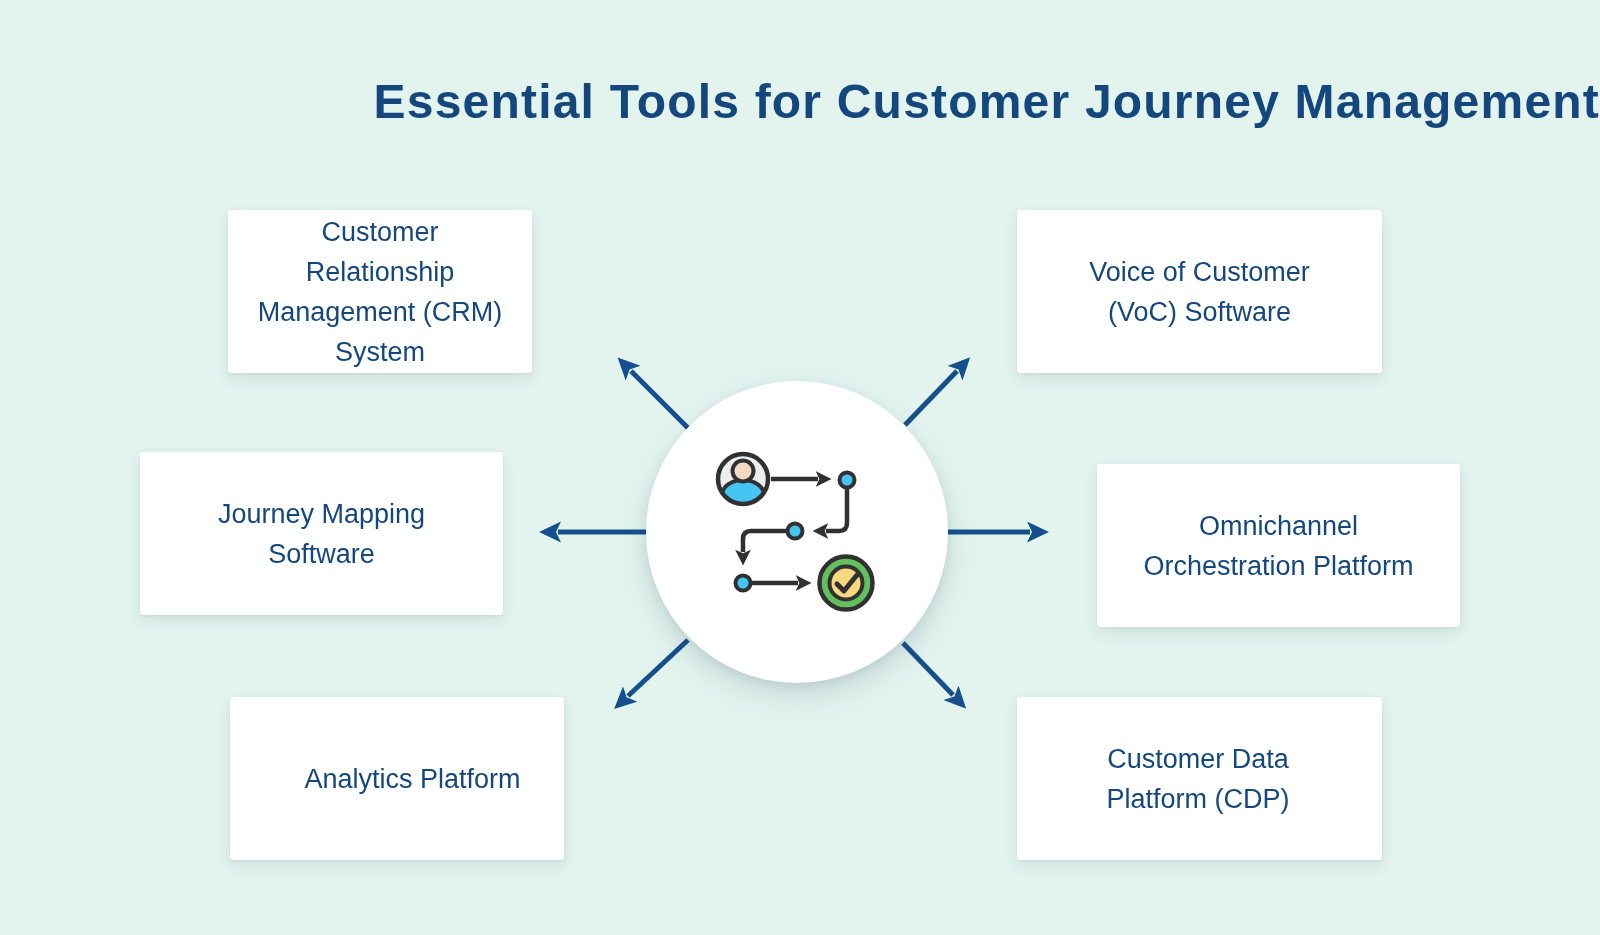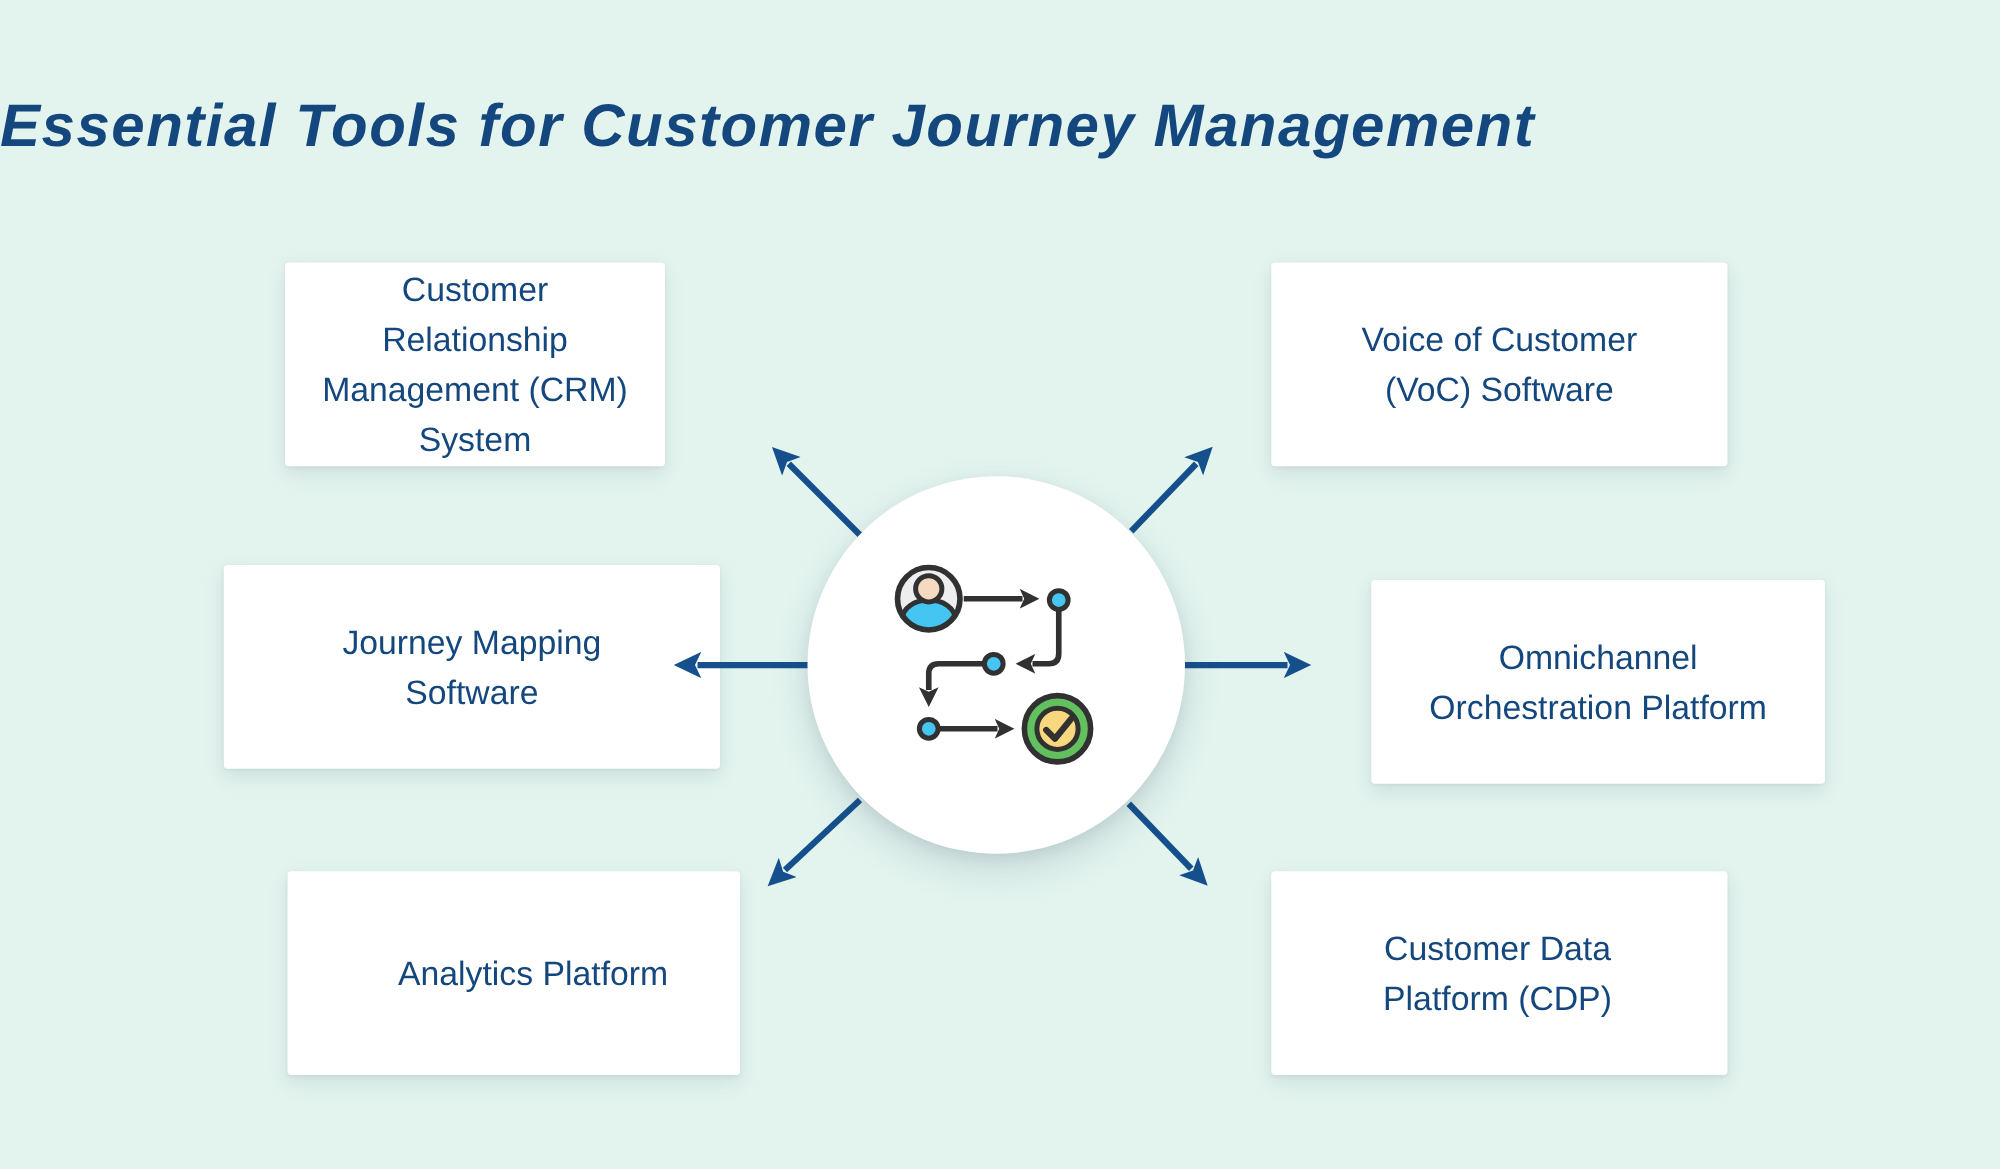--- a/index.html
+++ b/index.html
@@ -9,36 +9,36 @@
   }
   *{box-sizing:border-box;}
   html,body{margin:0;padding:0;}
   body{
     width:1600px;height:935px;position:relative;overflow:hidden;
     background:var(--background);
     font-family:"Liberation Sans", sans-serif;
   }
   .title{
     position:absolute;top:74px;left:0;width:100%;
-    text-align:left;font-size:48px;font-weight:700;
-    letter-spacing:1.2px;color:var(--navy);font-style:italic;
+    text-align:right;font-size:48px;font-weight:700;
+    letter-spacing:1.2px;color:var(--navy);
   }
   .box{
     position:absolute;background:var(--box-bg);border-radius:3px;
     box-shadow:0 6px 16px rgba(25,60,90,.10),0 1px 3px rgba(25,60,90,.07);
     display:flex;align-items:center;justify-content:center;
     text-align:center;color:var(--navy);
     font-size:27px;font-weight:500;line-height:40px;white-space:pre-line;
     padding:10px 16px;
   }
   .box-tl{left:228px;top:210px;width:304px;height:163px;}
   .box-tr{left:1017px;top:210px;width:365px;height:163px;}
-  .box-ml{left:140px;top:452px;width:397px;height:163px;margin-left:39px;}
+  .box-ml{left:140px;top:452px;width:363px;height:163px;}
   .box-mr{left:1097px;top:452px;width:363px;height:163px;margin-top:12px;}
-  .box-bl{left:230px;top:697px;width:362px;height:163px;padding-left:47px;}
+  .box-bl{left:230px;top:697px;width:334px;height:163px;padding-left:47px;}
   .box-br{left:1017px;top:697px;width:365px;height:163px;padding-left:13px;}
   .connectors{position:absolute;left:0;top:0;width:1600px;height:935px;pointer-events:none;}
   .connectors line{stroke:var(--arrow);stroke-width:5;}
   .mk-navy{fill:var(--arrow);}
   .mk-dark{fill:var(--icon-stroke);}
   .center-circle{
     position:absolute;left:646px;top:381px;width:302px;height:302px;
     border-radius:50%;background:#fff;
     box-shadow:0 12px 30px rgba(40,70,95,.16),0 4px 10px rgba(40,70,95,.08);
   }

